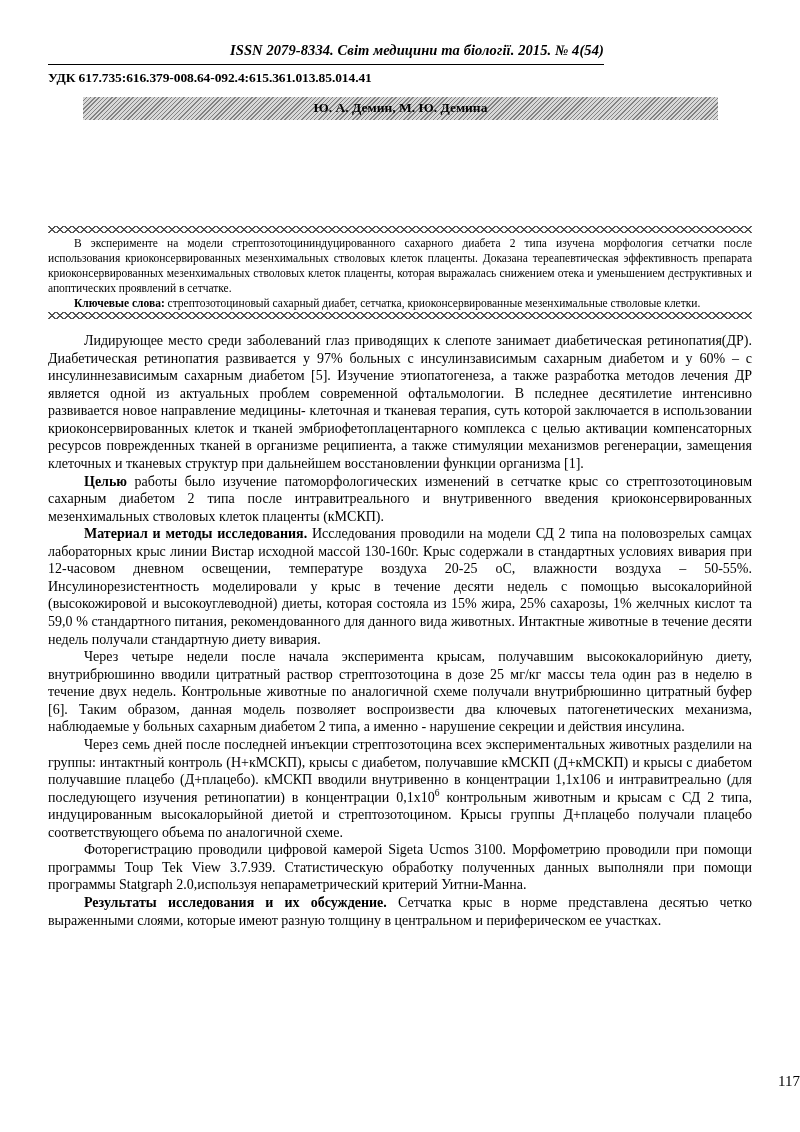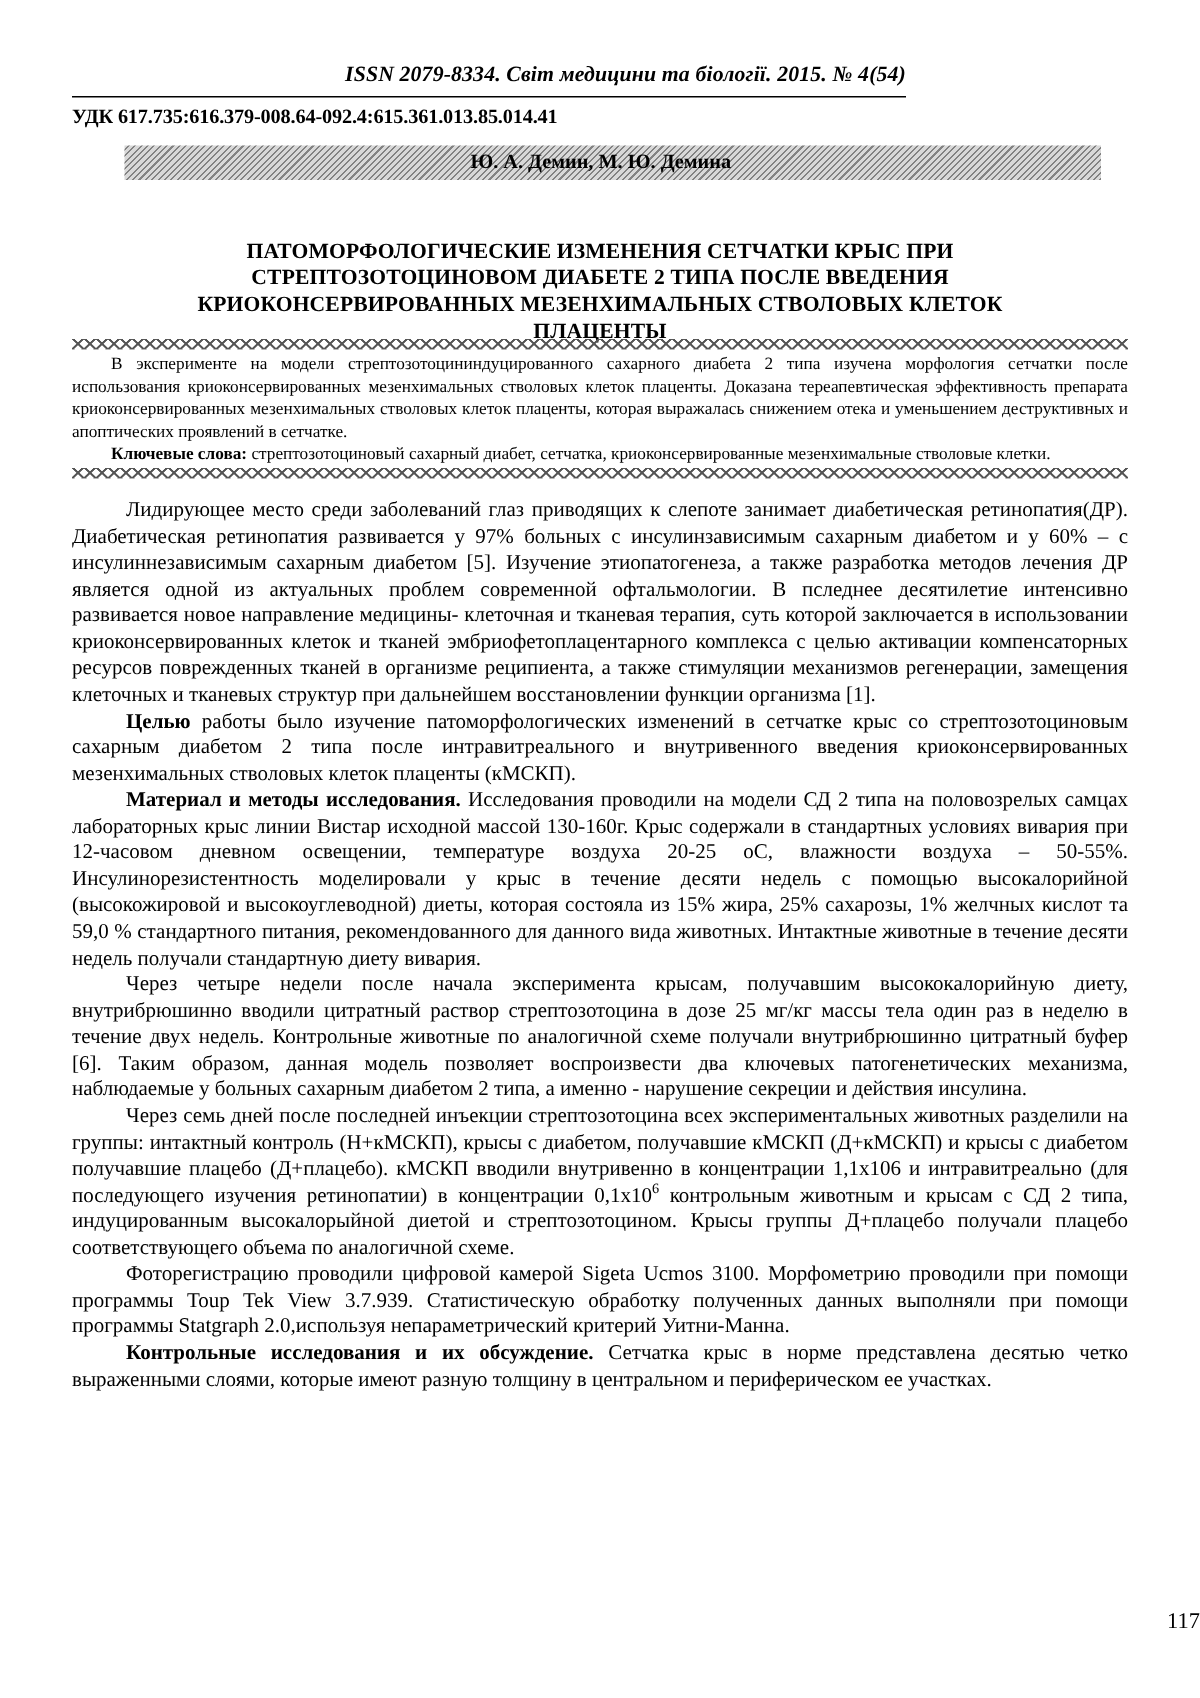--- a/index.html
+++ b/index.html
@@ -52,21 +52,21 @@
     font-size: 13.5px;
     letter-spacing: -0.1px;
   }
 
   
   .author-block {
     position: absolute;
     top: 97px;
     left: 83px;
     width: 635px;
-    padding: 2px 16px 3px 0;
+    padding: 2px 0 3px 0;
     text-align: center;
     background-color: #d8d8d8;
     background-image: repeating-linear-gradient(
       -45deg,
       rgba(0,0,0,0.40) 0px,
       rgba(0,0,0,0.40) 1px,
       rgba(255,255,255,0) 1px,
       rgba(255,255,255,0) 3px
     );
   }
@@ -159,21 +159,20 @@
   <div class="running-head">ISSN 2079-8334. Світ медицини та біології. 2015. № 4(54)</div>
 
   <div class="head-rule"></div>
 
   <div class="udc">УДК 617.735:616.379-008.64-092.4:615.361.013.85.014.41</div>
 
   <div class="author-block">
     <div class="authors">Ю. А. Демин, М. Ю. Демина</div>
   </div>
 
-  <h1 class="article-title">ПАТОМОРФОЛОГИЧЕСКИЕ ИЗМЕНЕНИЯ СЕТЧАТКИ КРЫС ПРИ СТРЕПТОЗОТОЦИНОВОМ ДИАБЕТЕ 2 ТИПА ПОСЛЕ ВВЕДЕНИЯ КРИОКОНСЕРВИРОВАННЫХ МЕЗЕНХИМАЛЬНЫХ СТВОЛОВЫХ КЛЕТОК ПЛАЦЕНТЫ</h1>
 
   <div class="zigzag zigzag-top"></div>
 
   <div class="abstract">
     <p>В эксперименте на модели стрептозотоцининдуцированного сахарного диабета 2 типа изучена морфология сетчатки после использования криоконсервированных мезенхимальных стволовых клеток плаценты. Доказана тереапевтическая эффективность препарата криоконсервированных мезенхимальных стволовых клеток плаценты, которая выражалась снижением отека и уменьшением деструктивных и апоптических проявлений в сетчатке.</p>
     <p><span class="kw-label">Ключевые слова:</span><span> стрептозотоциновый сахарный диабет, сетчатка, криоконсервированные мезенхимальные стволовые клетки.</span></p>
   </div>
 
   <div class="zigzag zigzag-bottom"></div>
 
@@ -184,19 +183,19 @@
     <p><span class="lead">Целью</span><span> работы было изучение патоморфологических изменений в сетчатке крыс со стрептозотоциновым сахарным диабетом 2 типа после интравитреального и внутривенного введения криоконсервированных мезенхимальных стволовых клеток плаценты (кМСКП).</span></p>
 
     <p><span class="lead">Материал и методы исследования.</span><span> Исследования проводили на модели СД 2 типа на половозрелых самцах лабораторных крыс линии Вистар исходной массой 130-160г. Крыс содержали в стандартных условиях вивария при 12-часовом дневном освещении, температуре воздуха 20-25 оС, влажности воздуха – 50-55%. Инсулинорезистентность моделировали у крыс в течение десяти недель с помощью высокалорийной (высокожировой и высокоуглеводной) диеты, которая состояла из 15% жира, 25% сахарозы, 1% желчных кислот та 59,0 % стандартного питания, рекомендованного для данного вида животных. Интактные животные в течение десяти недель получали стандартную диету вивария.</span></p>
 
     <p>Через четыре недели после начала эксперимента крысам, получавшим высококалорийную диету, внутрибрюшинно вводили цитратный раствор стрептозотоцина в дозе 25 мг/кг массы тела один раз в неделю в течение двух недель. Контрольные животные по аналогичной схеме получали внутрибрюшинно цитратный буфер [6]. Таким образом, данная модель позволяет воспроизвести два ключевых патогенетических механизма, наблюдаемые у больных сахарным диабетом 2 типа, а именно - нарушение секреции и действия инсулина.</p>
 
     <p><span>Через семь дней после последней инъекции стрептозотоцина всех экспериментальных животных разделили на группы: интактный контроль (Н+кМСКП), крысы с диабетом, получавшие кМСКП (Д+кМСКП) и крысы с диабетом получавшие плацебо (Д+плацебо). кМСКП вводили внутривенно в концентрации 1,1х106 и интравитреально (для последующего изучения ретинопатии) в концентрации 0,1х10</span><sup>6</sup><span> контрольным животным и крысам с СД 2 типа, индуцированным высокалорыйной диетой и стрептозотоцином. Крысы группы Д+плацебо получали плацебо соответствующего объема по аналогичной схеме.</span></p>
 
     <p>Фоторегистрацию проводили цифровой камерой Sigeta Ucmos 3100. Морфометрию проводили при помощи программы Toup Tek View 3.7.939. Статистическую обработку полученных данных выполняли при помощи программы Statgraph 2.0,используя непараметрический критерий Уитни-Манна.</p>
 
-    <p><span class="lead">Контрольные исследования и их обсуждение.</span><span> Сетчатка крыс в норме представлена десятью четко выраженными слоями, которые имеют разную толщину в центральном и периферическом ее участках.</span></p>
+    <p><span class="lead">Результаты исследования и их обсуждение.</span><span> Сетчатка крыс в норме представлена десятью четко выраженными слоями, которые имеют разную толщину в центральном и периферическом ее участках.</span></p>
 
   </div>
 
   <div class="folio">117</div>
 
 </div>
 
 </body></html>

